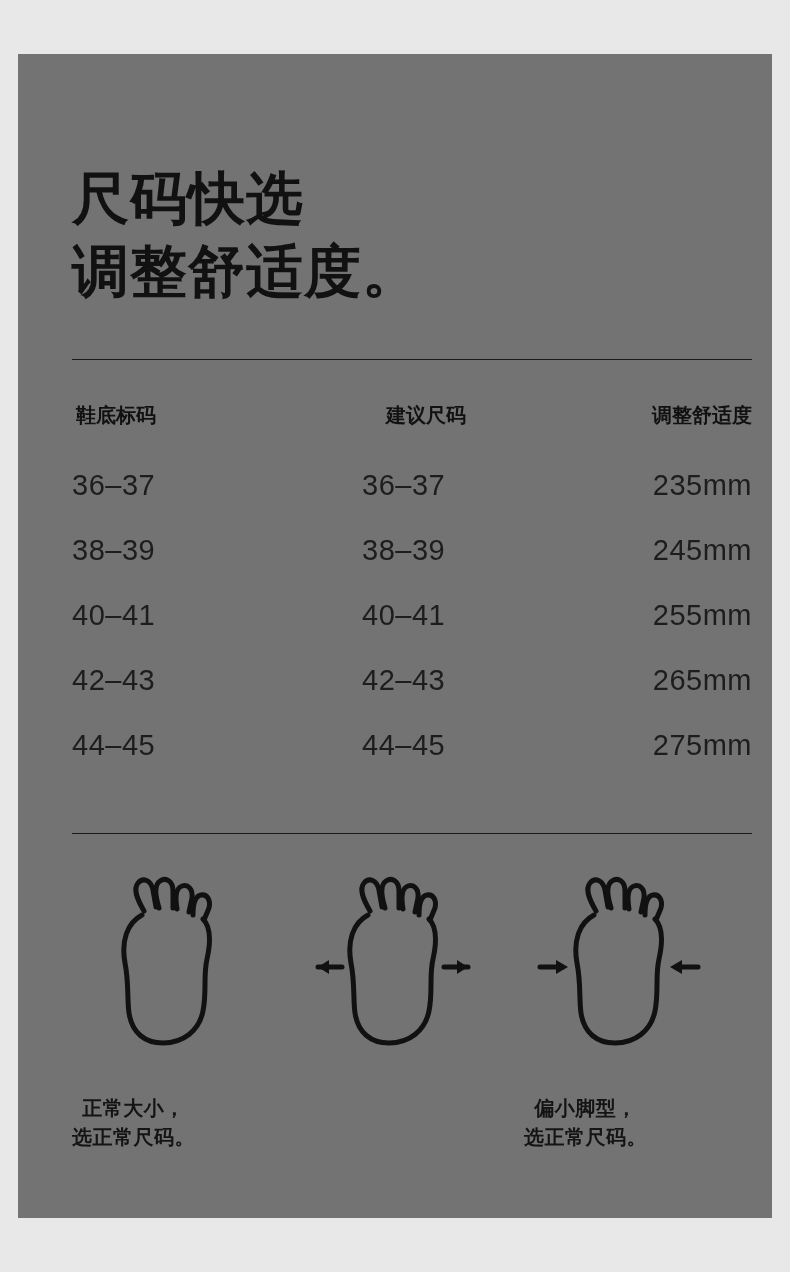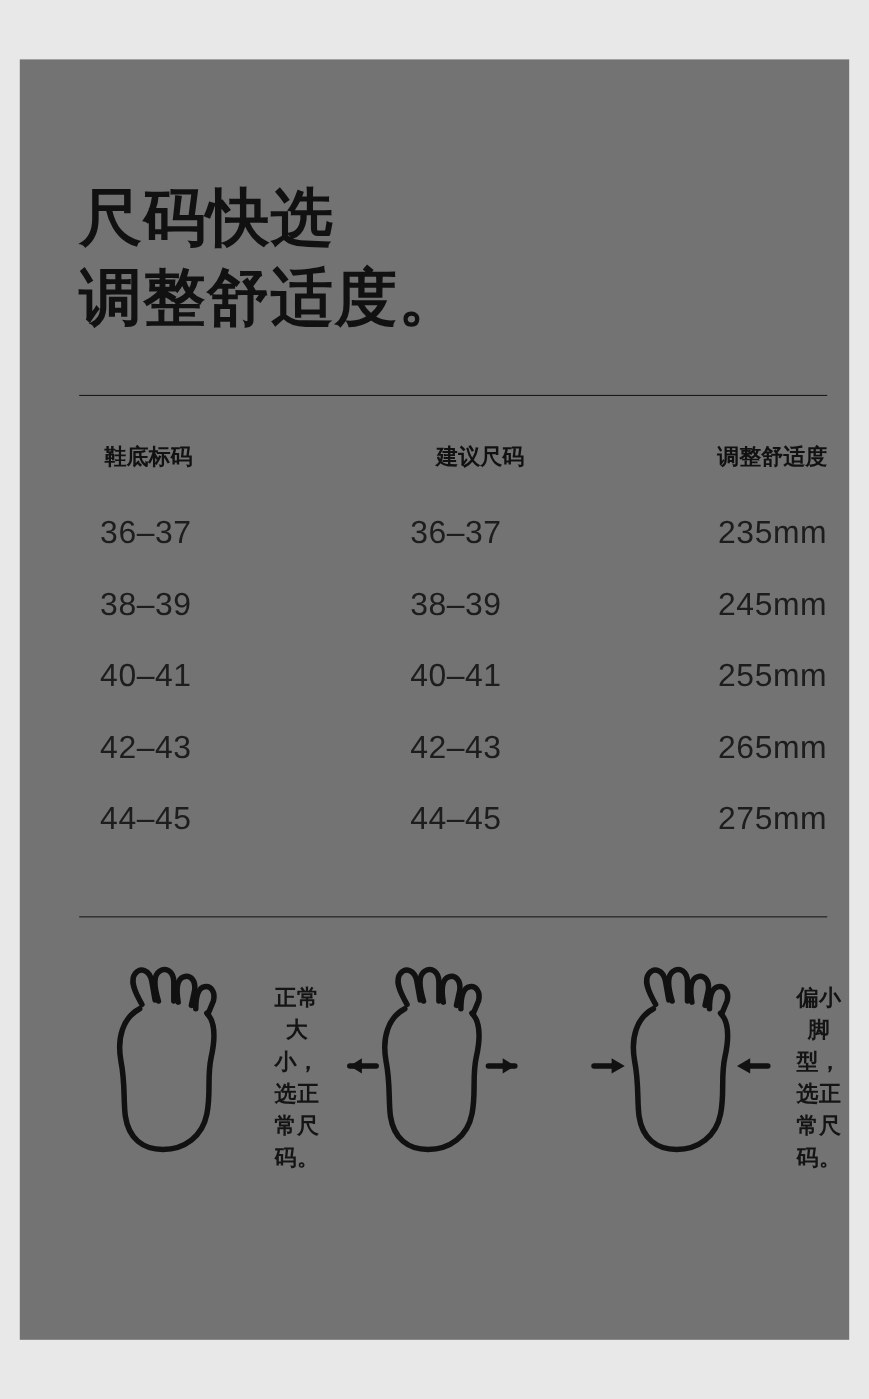--- a/index.html
+++ b/index.html
@@ -74,40 +74,40 @@
     color: #111111;
     padding: 18px 0 24px 0;
   }
   .tbody .tcell {
     font-size: 29px;
     font-weight: normal;
     color: #1d1d1d;
     padding: 16px 0;
     letter-spacing: 0.5px;
   }
-  .c0 { width: 290px; text-align: left; padding-left: 4px; box-sizing: border-box; margin-left: 19px; }
+  .c0 { width: 290px; text-align: left; padding-left: 4px; box-sizing: border-box; }
   .c1 { width: 250px; text-align: left; padding-left: 28px; box-sizing: border-box; }
   .c2 { width: 140px; text-align: right; padding-right: 2px; box-sizing: border-box; }
   .thead .c0 { padding-left: 4px; }
   .thead .c1 { padding-left: 24px; }
   .thead .c2 { text-align: right; }
 
   
   .feet {
     position: absolute;
     left: 0;
     top: 812px;
     width: 680px;
     display: flex;
   }
   .foot-col {
     width: 226px;
     display: flex;
-    flex-direction: row;
-    align-items: flex-end;
+    flex-direction: column;
+    align-items: flex-start;
   }
   .foot-art {
     position: relative;
     width: 200px;
     height: 200px;
     display: flex;
     align-items: center;
     justify-content: center;
   }
   .foot-art svg { display: block; }

